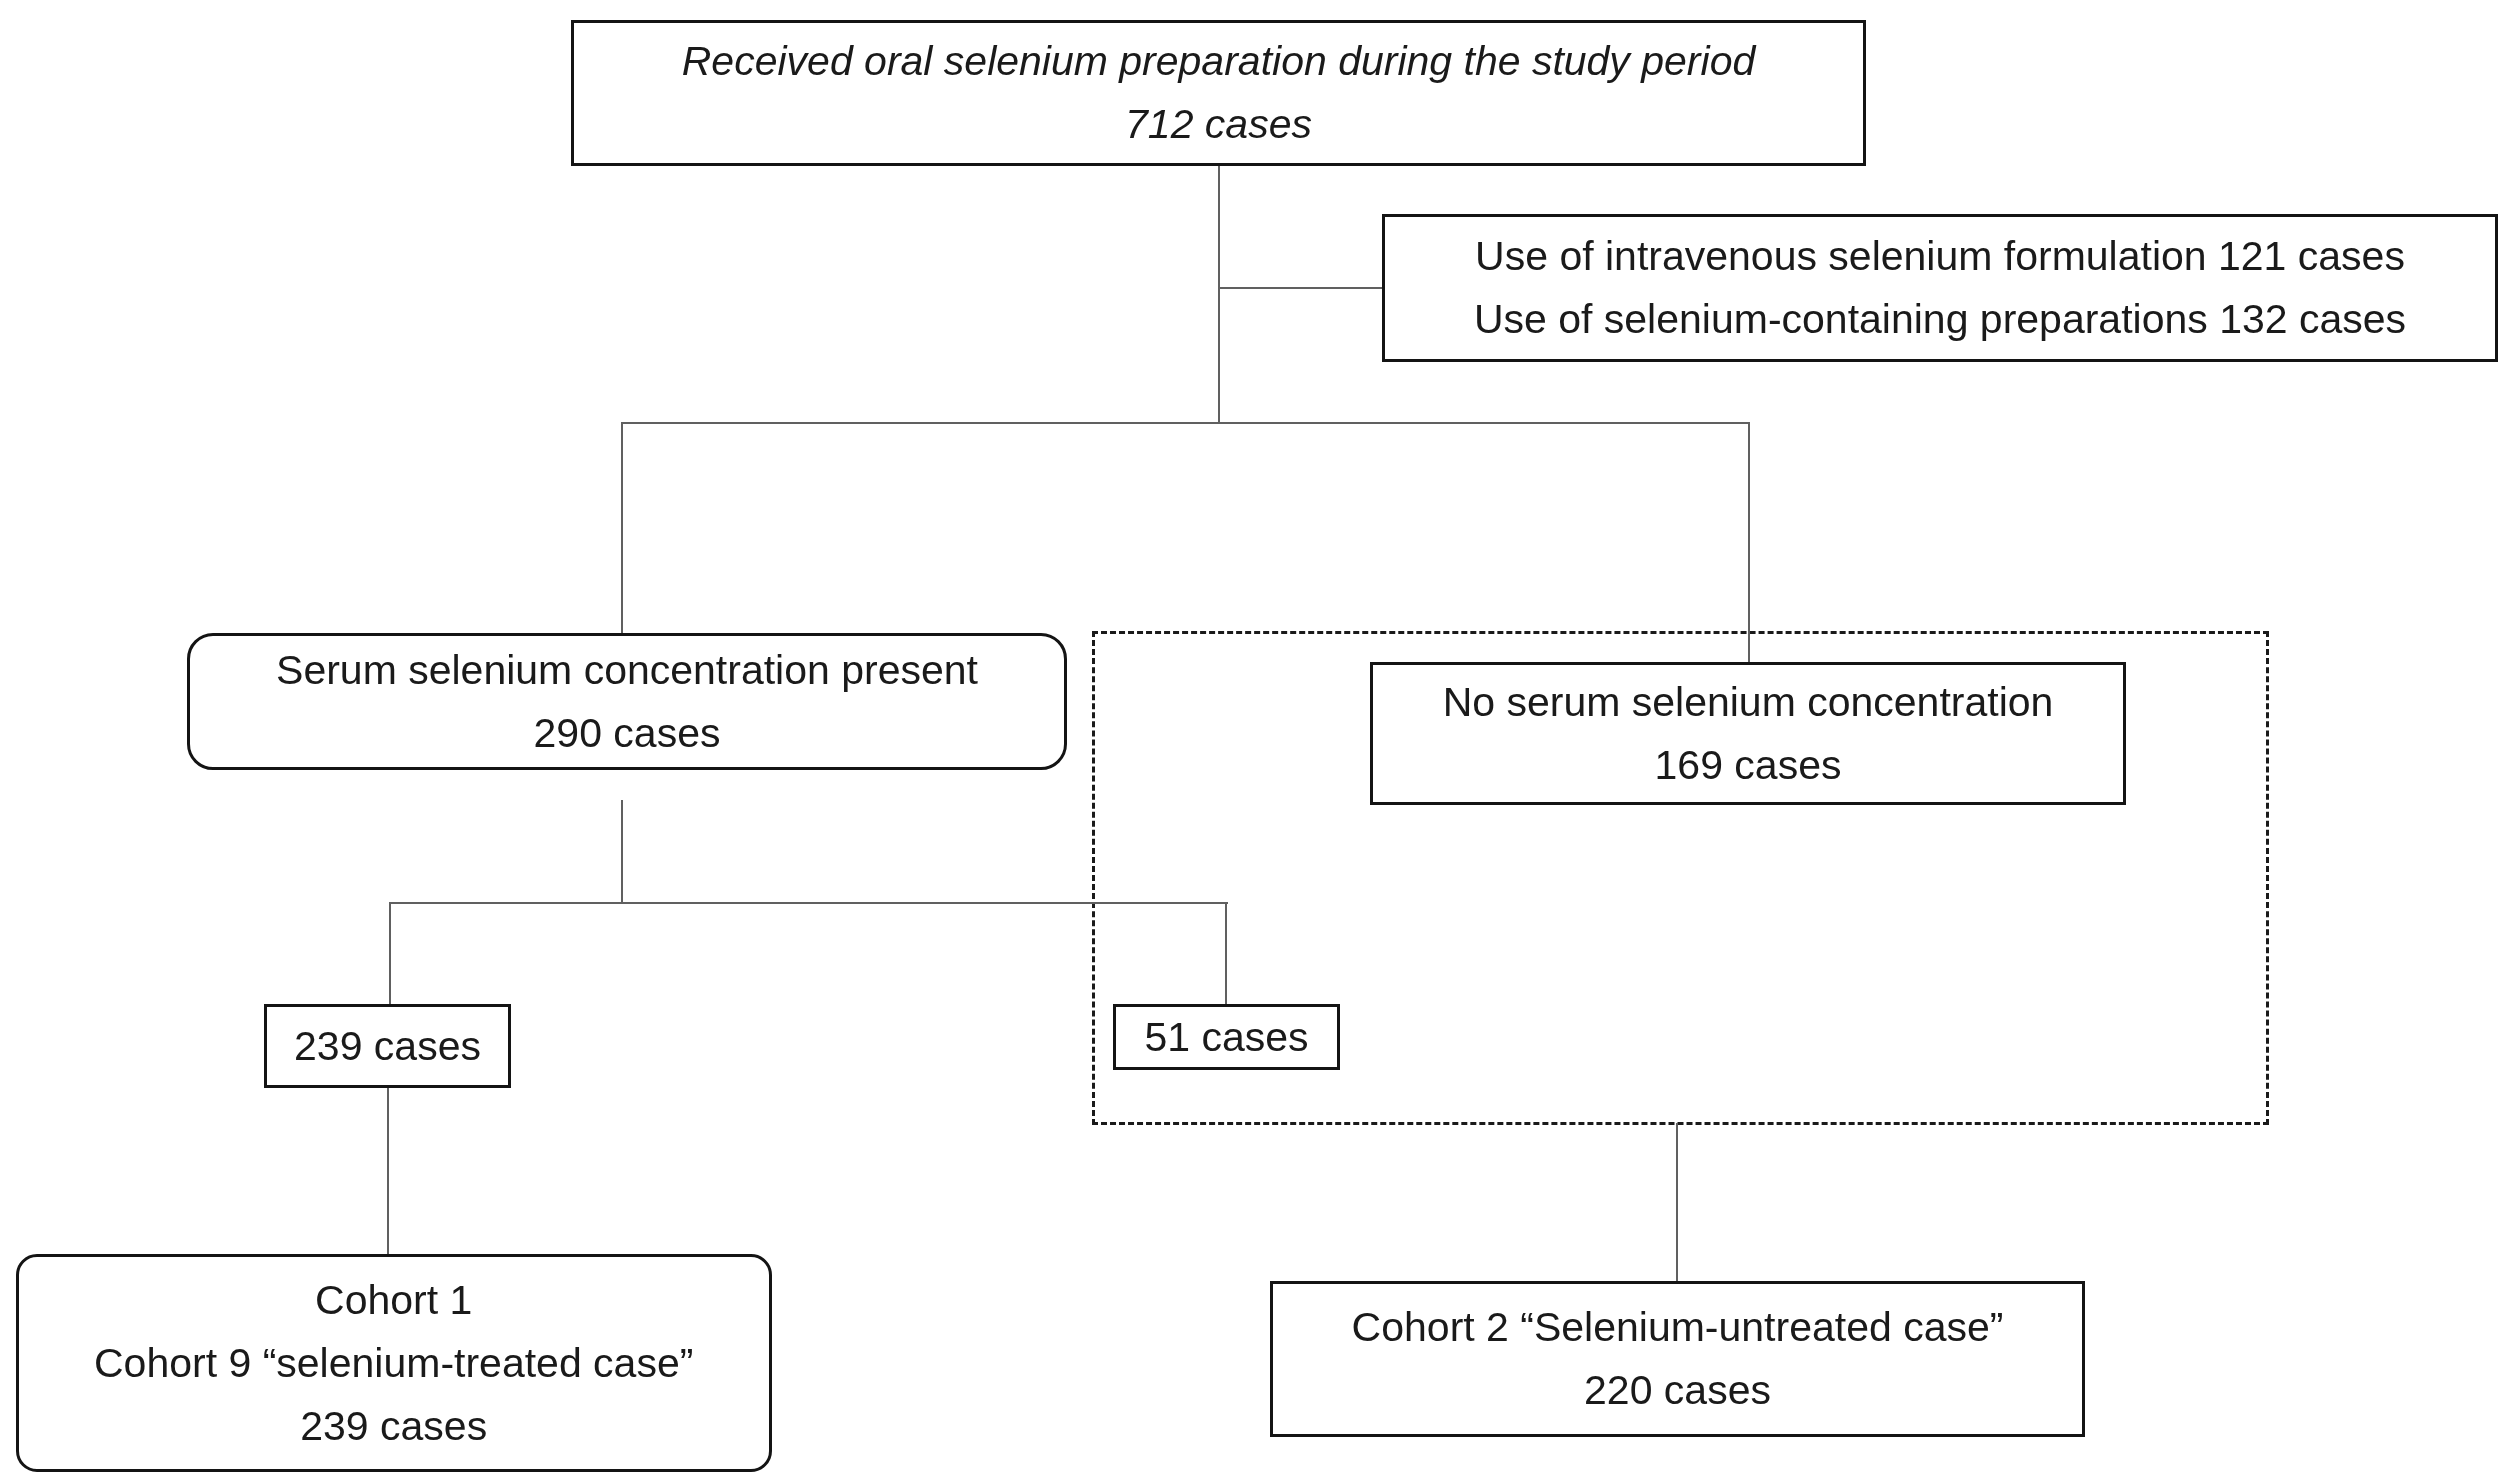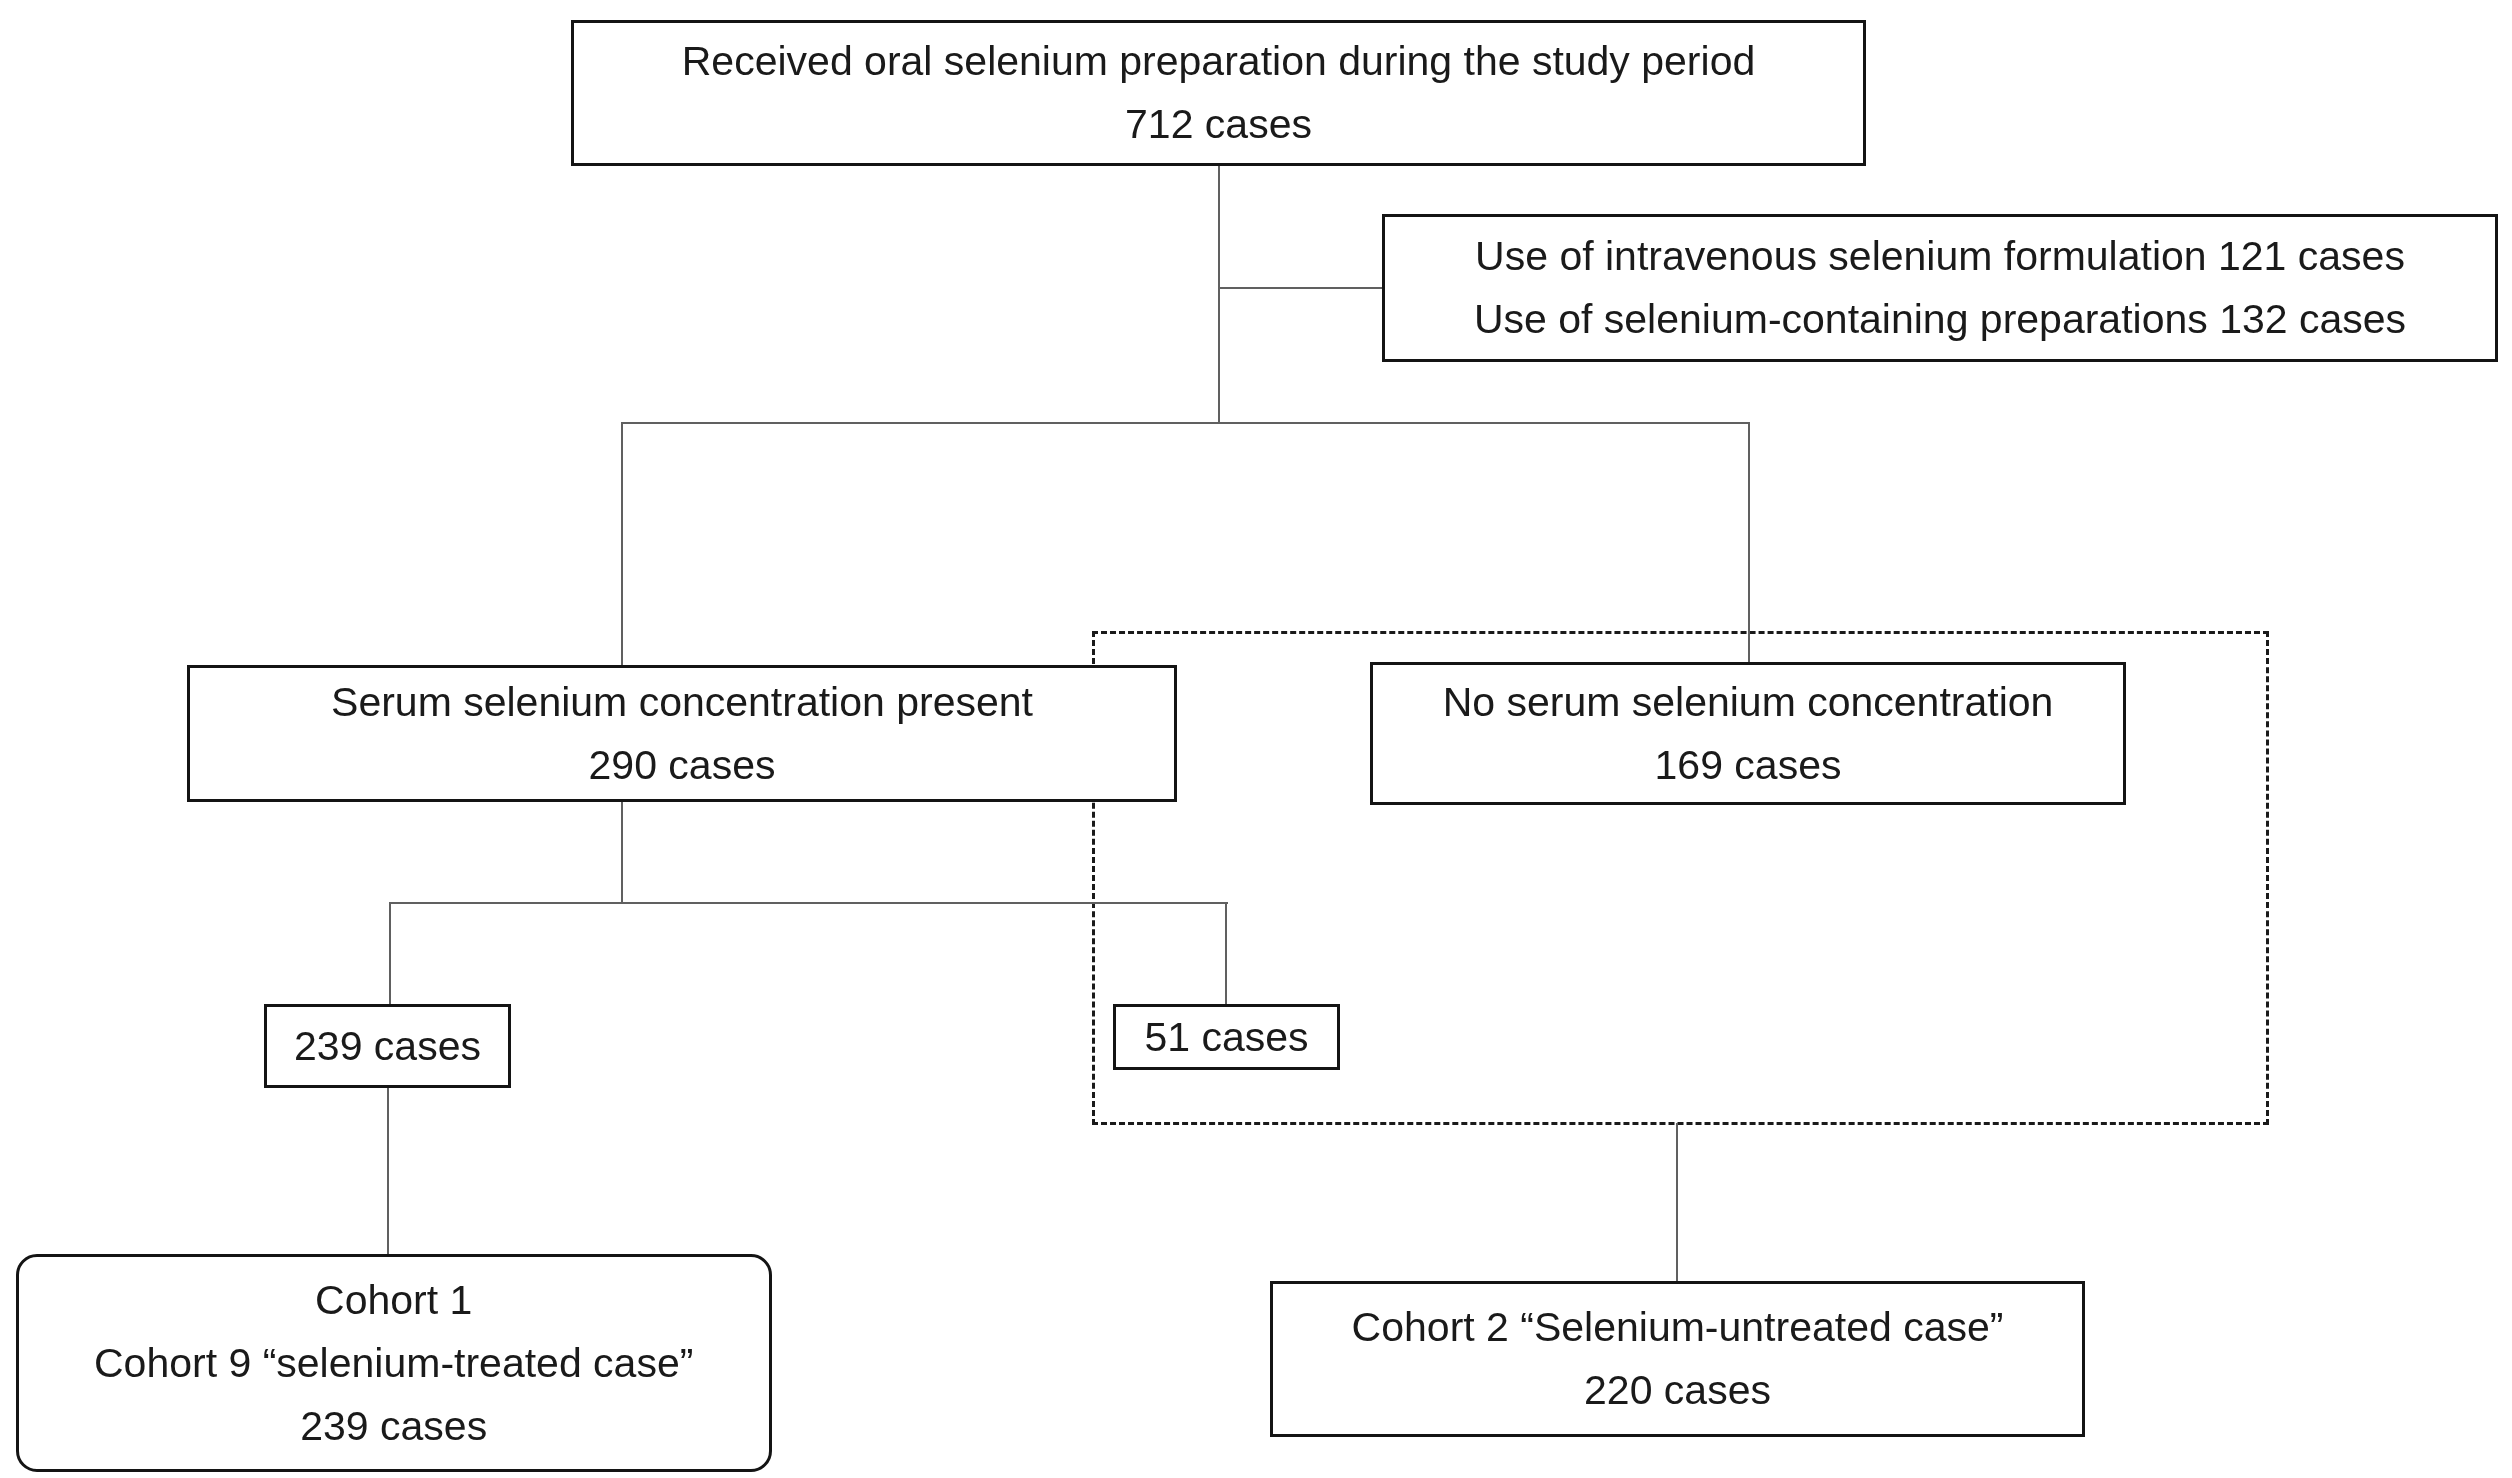--- a/index.html
+++ b/index.html
@@ -40,23 +40,23 @@
   .hline { height: 2.1px; }
   .vline { width: 2.1px; }
   .dashed-rect {
     position: absolute;
     border: 3.6px dashed var(--dash, #1a1a1a);
     background: transparent;
     z-index: 1;
   }
 
   
-  #box-received   { left: 571px;  top: 20px;   width: 1295px; height: 146px; }
+  #box-received   { left: 571px;  top: 20px;   width: 1295px; height: 146px; font-style: italic; }
   #box-excluded   { left: 1382px; top: 214px;  width: 1116px; height: 148px; }
-  #box-serum      { left: 187px;  top: 665px;  width: 990px; height: 137px; }
+  #box-serum      { left: 187px;  top: 633px;  width: 880px; height: 137px; border-radius: 26px; }
   #box-noserum    { left: 1370px; top: 662px;  width: 756px; height: 143px; }
   #box-239        { left: 264px;  top: 1004px; width: 247px;  height: 84px; }
   #box-51         { left: 1113px; top: 1004px; width: 227px;  height: 66px; }
   #box-cohort1    { left: 15.7px;   top: 1254px; width: 756px; height: 218px; border-radius: 21px; }
   #box-cohort2u   { left: 1270px; top: 1281px; width: 815px; height: 156px; }
 
   #dashed-region  { left: 1092px; top: 631px;  width: 1177px; height: 494px; }
 
   
   #ln-main-v      { left: 1218px; top: 166px;  height: 258px; }

